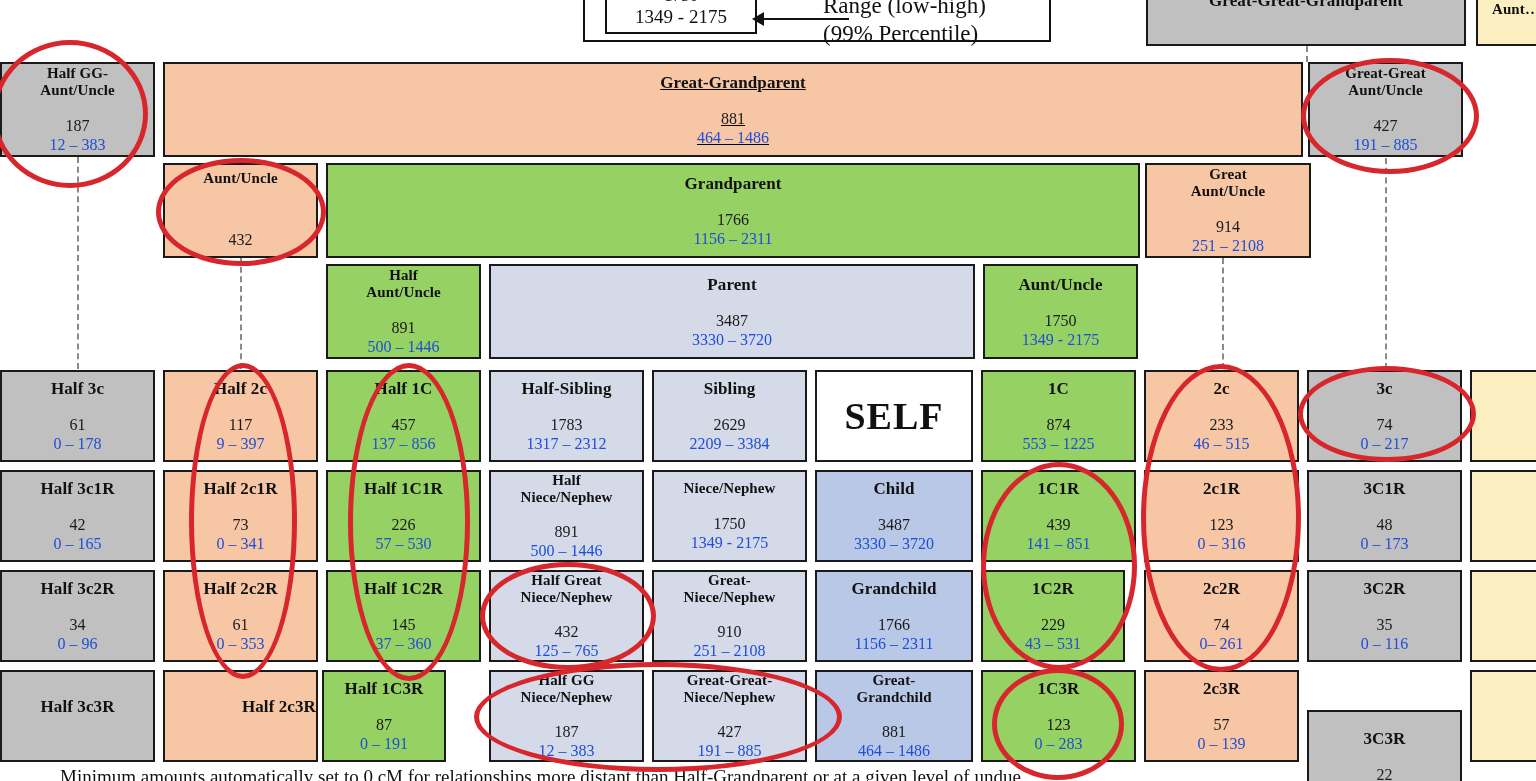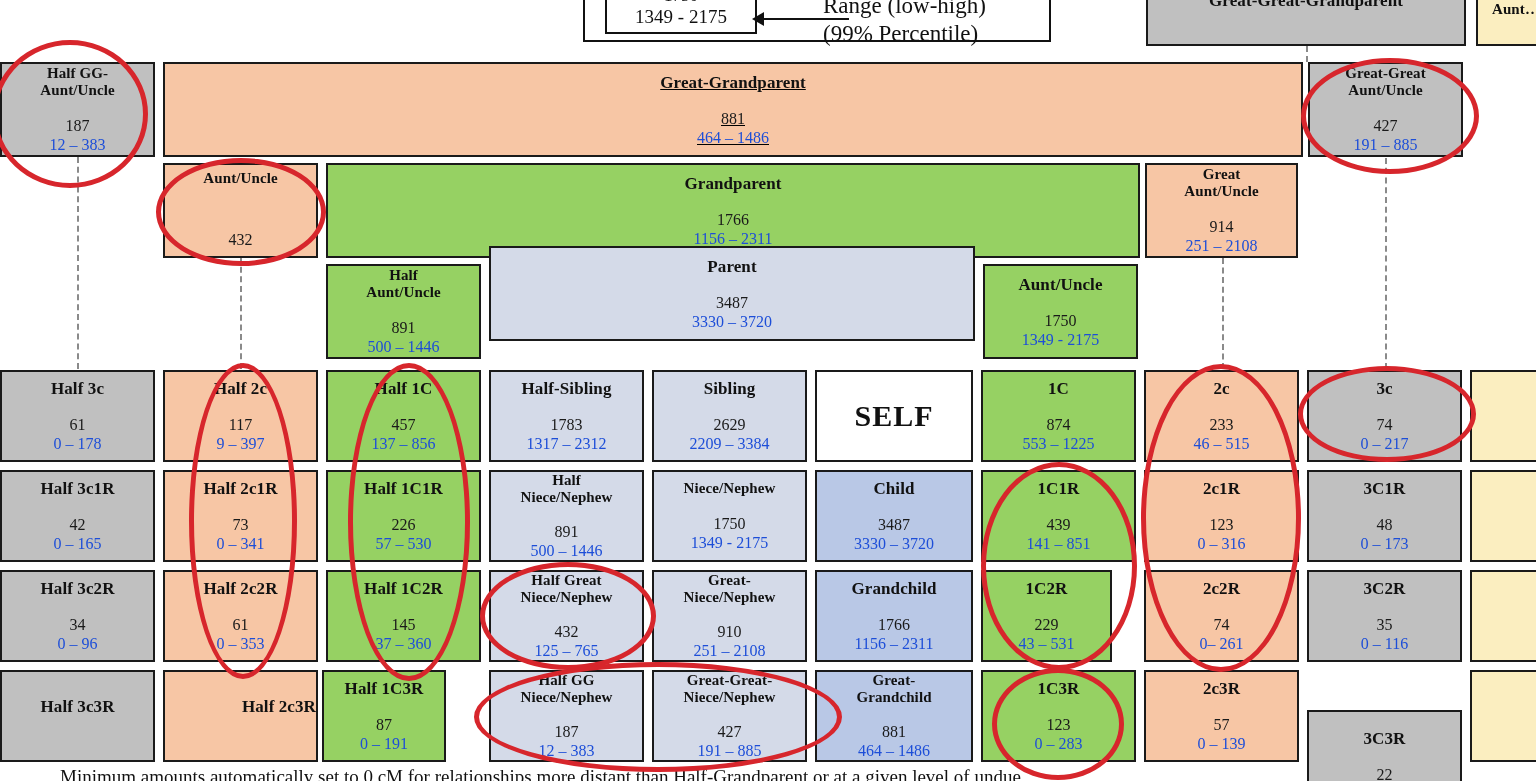--- a/index.html
+++ b/index.html
@@ -20,21 +20,21 @@
     display:flex;
     flex-direction:column;
     align-items:center;
     justify-content:center;
     text-align:center;
     line-height:1.12;
     overflow:hidden;
   }
   .cell .lbl{font-weight:bold;font-size:17px;color:#111;letter-spacing:.1px;}
   .cell .lbl.small{font-size:15px;}
-  .cell .lbl.big{font-size:30px;letter-spacing:1px;}
+  .cell .lbl.big{font-size:38px;letter-spacing:1px;}
   .cell .avg{font-size:16px;color:#1a1a1a;margin-top:18px;}
   .cell .rng{font-size:16px;color:#1d4ed8;margin-top:1px;}
 
   
   .c-gray{background:#c0c0c0;}
   .c-orange{background:#f7c6a5;}
   .c-green{background:#96d163;}
   .c-lblue{background:#d4dae8;}
   .c-blue{background:#b9c8e6;}
   .c-yellow{background:#fbeec0;}
@@ -145,35 +145,35 @@
     <div class="avg">432</div>
     <div class="rng">125 – 765</div>
   </div>
 
   <div class="cell c-green" style="left:326px;top:163px;width:814px;height:95px;">
     <div class="lbl">Grandparent</div>
     <div class="avg">1766</div>
     <div class="rng">1156 – 2311</div>
   </div>
 
-  <div class="cell c-orange" style="left:1145px;top:163px;width:153px;height:95px;">
+  <div class="cell c-orange" style="left:1145px;top:163px;width:166px;height:95px;">
     <div class="lbl small">Great</div>
     <div class="lbl small">Aunt/Uncle</div>
     <div class="avg">914</div>
     <div class="rng">251 – 2108</div>
   </div>
 
   <div class="cell c-green" style="left:326px;top:264px;width:155px;height:95px;">
     <div class="lbl small">Half</div>
     <div class="lbl small">Aunt/Uncle</div>
     <div class="avg">891</div>
     <div class="rng">500 – 1446</div>
   </div>
 
-  <div class="cell c-lblue" style="left:489px;top:246px;width:486px;height:95px;">
+  <div class="cell c-lblue" style="left:489px;top:264px;width:486px;height:95px;">
     <div class="lbl">Parent</div>
     <div class="avg">3487</div>
     <div class="rng">3330 – 3720</div>
   </div>
 
   <div class="cell c-green" style="left:983px;top:264px;width:155px;height:95px;">
     <div class="lbl">Aunt/Uncle</div>
     <div class="avg">1750</div>
     <div class="rng">1349 - 2175</div>
   </div>
@@ -304,21 +304,21 @@
     <div class="lbl small">Great-</div>
     <div class="lbl small">Niece/Nephew</div>
     <div class="avg">910</div>
     <div class="rng">251 – 2108</div>
   </div>
   <div class="cell c-blue" style="left:815px;top:570px;width:158px;height:92px;">
     <div class="lbl">Grandchild</div>
     <div class="avg">1766</div>
     <div class="rng">1156 – 2311</div>
   </div>
-  <div class="cell c-green" style="left:981px;top:570px;width:131px;height:92px;">
+  <div class="cell c-green" style="left:981px;top:570px;width:144px;height:92px;">
     <div class="lbl">1C2R</div>
     <div class="avg">229</div>
     <div class="rng">43 – 531</div>
   </div>
   <div class="cell c-orange" style="left:1144px;top:570px;width:155px;height:92px;">
     <div class="lbl">2c2R</div>
     <div class="avg">74</div>
     <div class="rng">0– 261</div>
   </div>
   <div class="cell c-gray" style="left:1307px;top:570px;width:155px;height:92px;">

